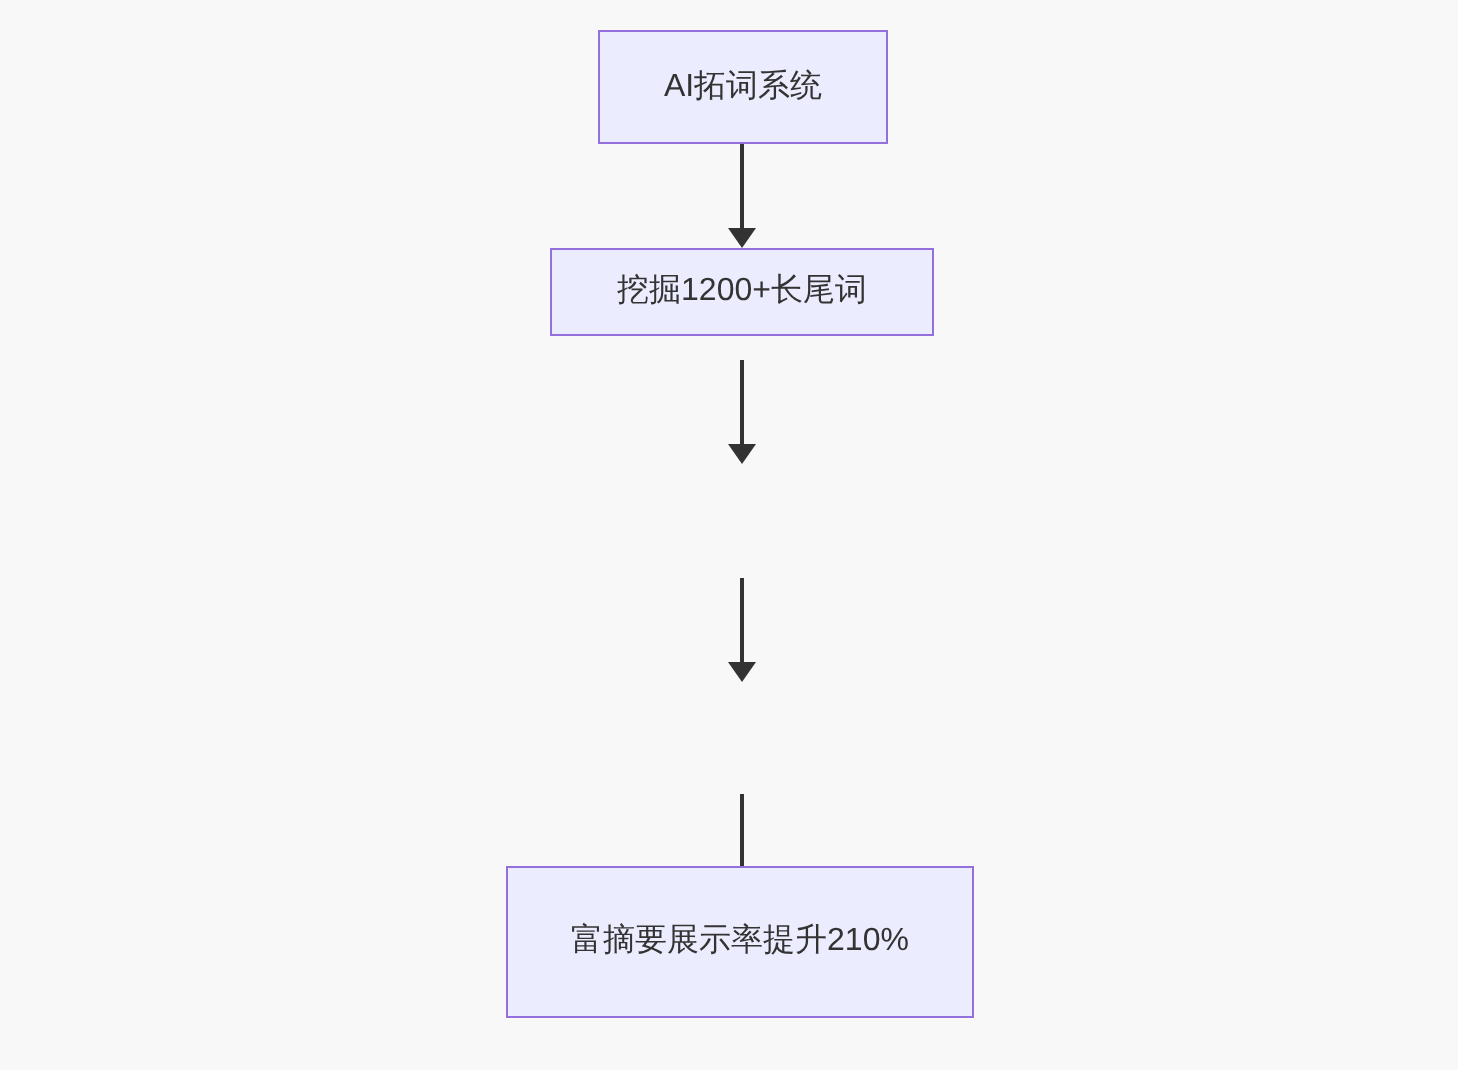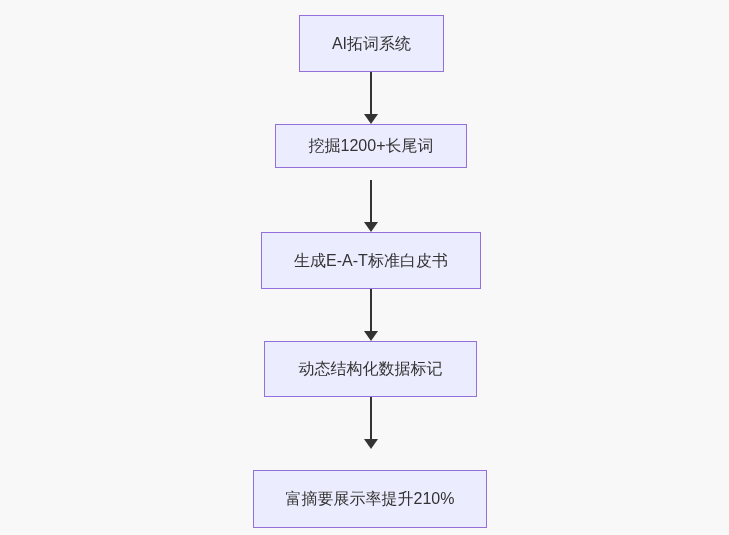--- a/index.html
+++ b/index.html
@@ -50,21 +50,21 @@
     height: 0;
     border-left: 7px solid transparent;
     border-right: 7px solid transparent;
     border-top: 10px solid #333333;
   }
   
   #node-0 { left: 299px; top: 15px;  width: 145px; height: 57px; }
   #node-1 { left: 275px; top: 124px; width: 192px; height: 44px; }
   #node-2 { left: 261px; top: 232px; width: 220px; height: 57px; }
   #node-3 { left: 264px; top: 341px; width: 213px; height: 56px; }
-  #node-4 { left: 253px; top: 470px; width: 234px; height: 58px; }
+  #node-4 { left: 253px; top: 433px; width: 234px; height: 76px; }
   
   #arrow-0 { left: 364px; top: 72px;  height: 52px; }
   #arrow-1 { left: 364px; top: 180px; height: 52px; }
   #arrow-2 { left: 364px; top: 289px; height: 52px; }
   #arrow-3 { left: 364px; top: 397px; height: 52px; }
 </style>
 </head>
 <body>
 
 <div class="flowchart">
@@ -80,32 +80,26 @@
 
   <div class="flow-node" id="node-1">
     <span>挖掘1200+长尾词</span>
   </div>
 
   <div class="flow-arrow" id="arrow-1">
     <div class="arrow-line"></div>
     <div class="arrow-head"></div>
   </div>
 
-  <div class="flow-node" id="node-2">
-    <span>生成E-A-T标准白皮书</span>
-  </div>
 
   <div class="flow-arrow" id="arrow-2">
     <div class="arrow-line"></div>
     <div class="arrow-head"></div>
   </div>
 
-  <div class="flow-node" id="node-3">
-    <span>动态结构化数据标记</span>
-  </div>
 
   <div class="flow-arrow" id="arrow-3">
     <div class="arrow-line"></div>
     <div class="arrow-head"></div>
   </div>
 
   <div class="flow-node" id="node-4">
     <span>富摘要展示率提升210%</span>
   </div>
 

